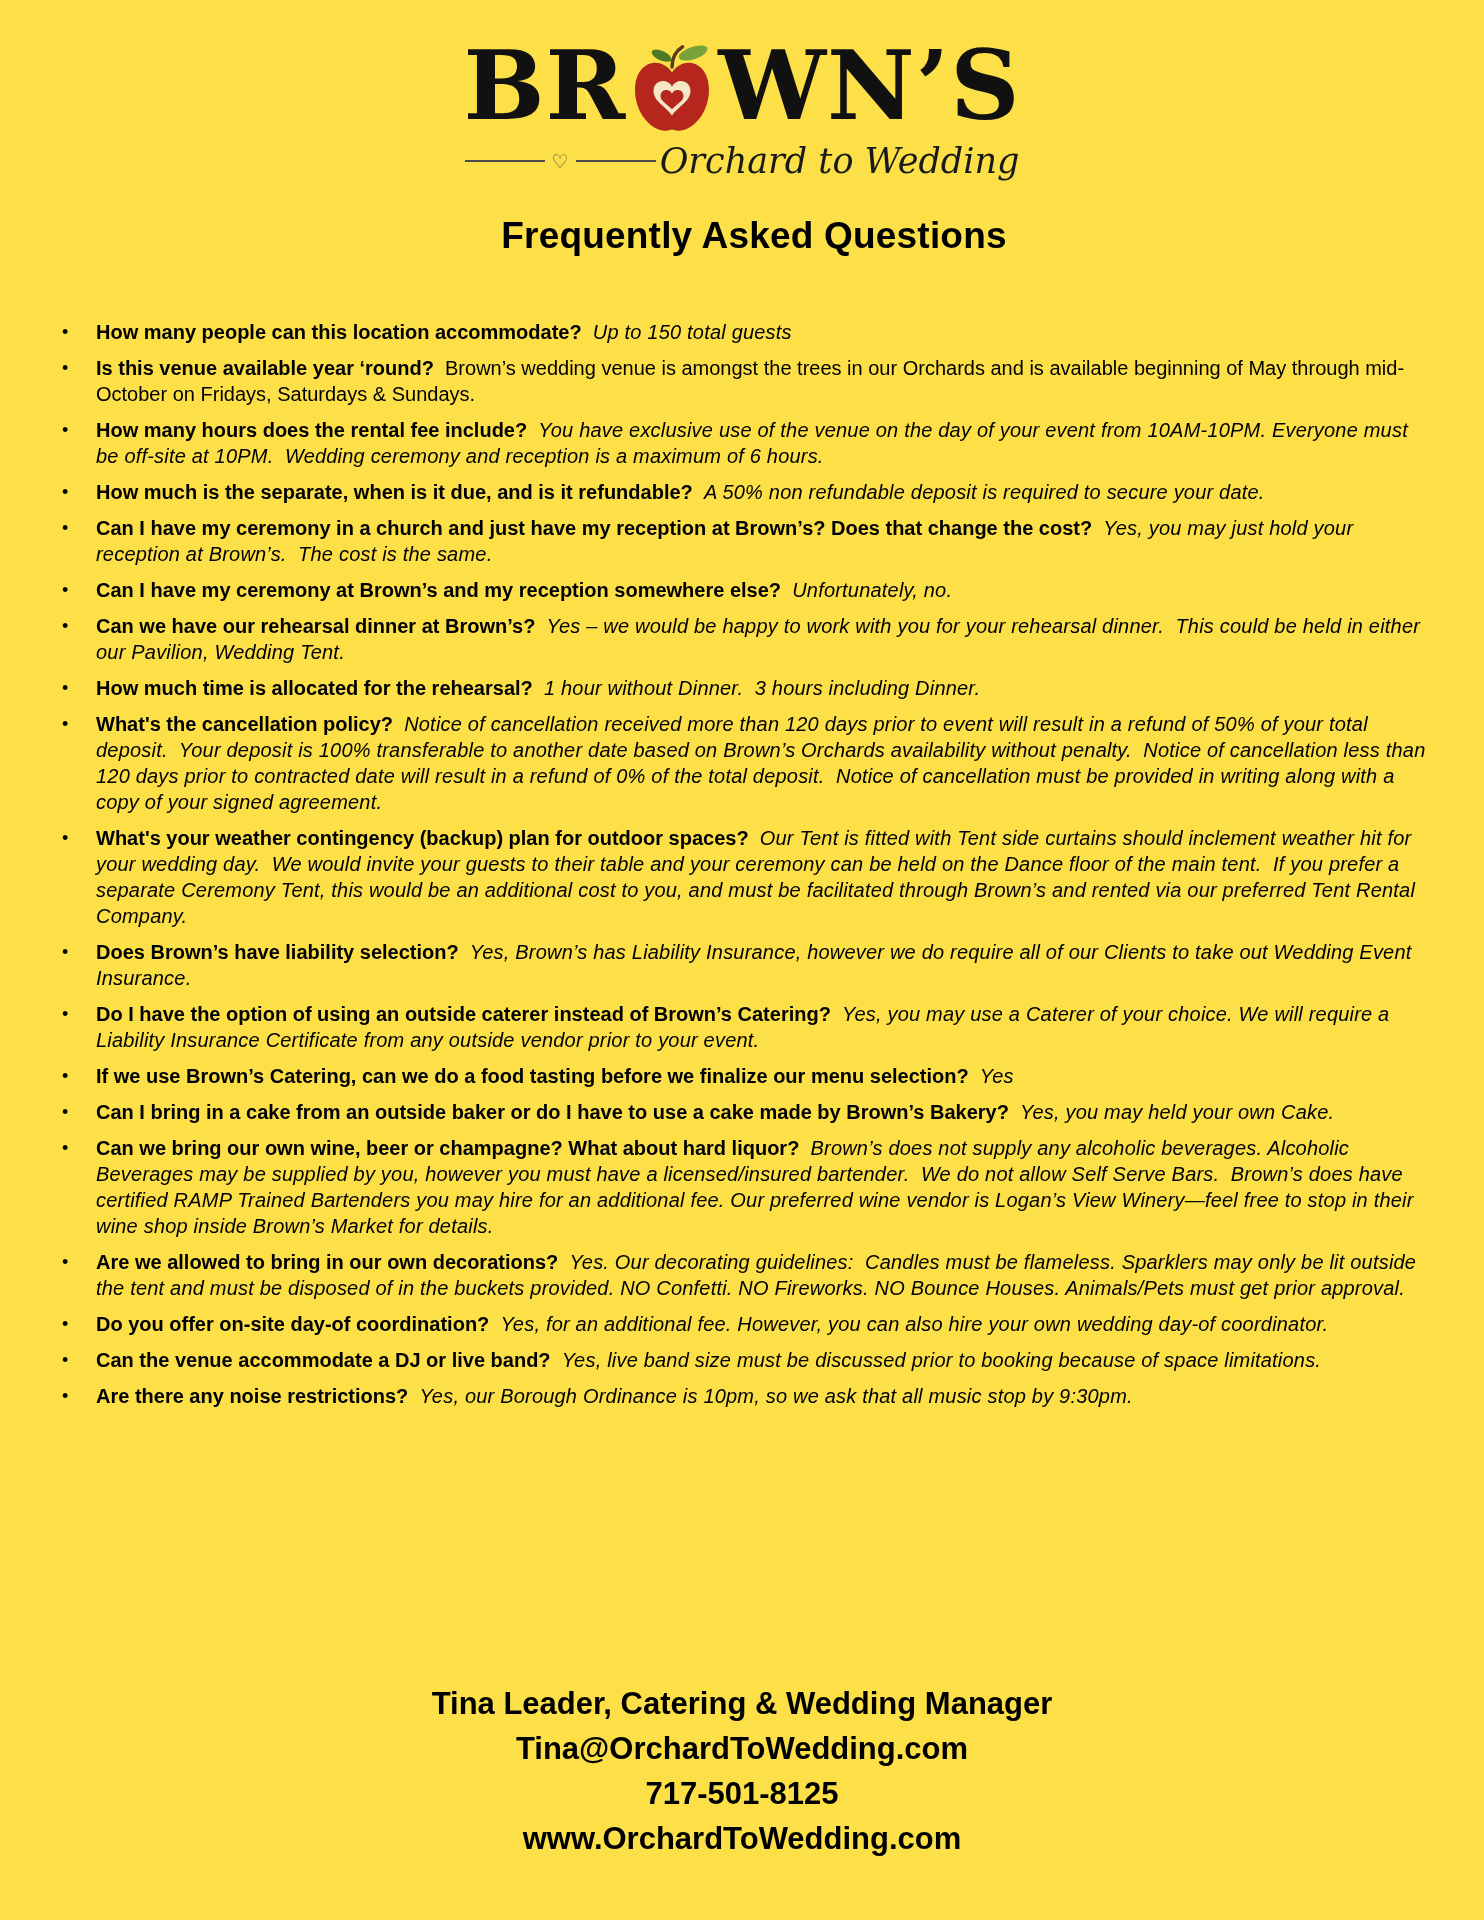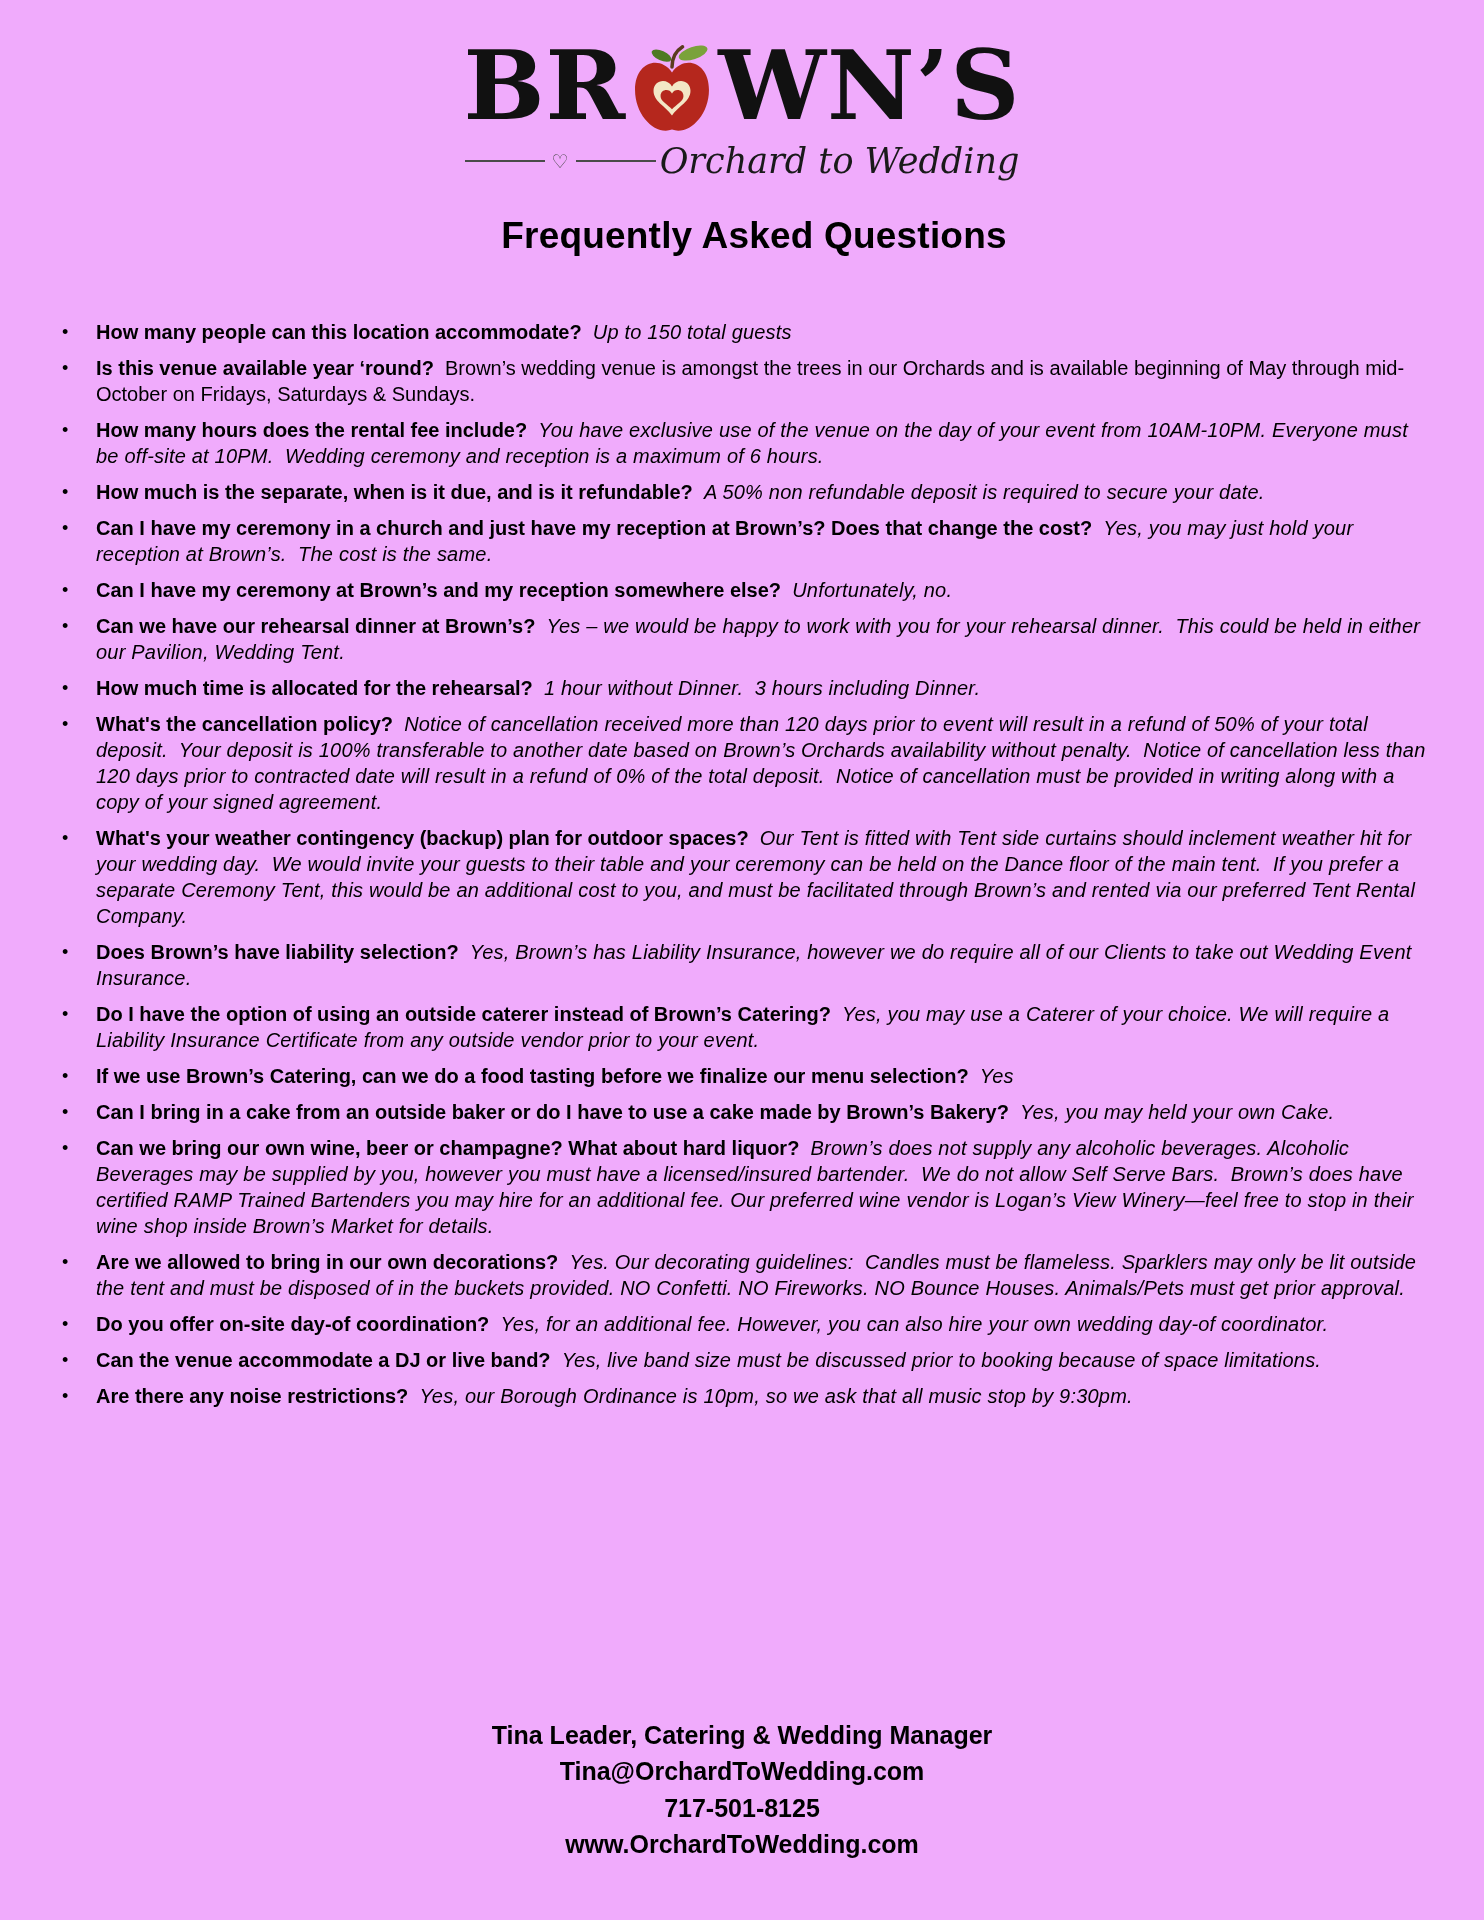--- a/index.html
+++ b/index.html
@@ -5,21 +5,21 @@
   * { box-sizing: border-box; }
   html, body { margin: 0; padding: 0; background: #ffffff; }
   body {
     color: #000;
     font-family: "Liberation Sans", sans-serif;
   }
   .page {
     width: 1484px;
     min-height: 1920px;
     margin: 0 auto;
-    background: #f0abfc;
+    background: #fde047;
     display: flex;
     flex-direction: column;
     padding-top: 36px;
   }
 
   
   .logo { text-align: center; }
   .logo-brand {
     display: flex;
     align-items: center;
@@ -81,21 +81,21 @@
   .q { font-weight: bold; }
   .a { font-style: italic; letter-spacing: 0.2px; }
   .a.upright { font-style: normal; letter-spacing: 0; }
 
   
   .footer {
     margin-top: auto;
     padding-bottom: 58px;
     text-align: center;
     font-weight: bold;
-    font-size: 25px;
+    font-size: 31px;
     line-height: 1.45;
   }
 </style>
 </head>
 <body>
 
 <div class="page">
 
   <div class="logo">
     <div class="logo-brand">

